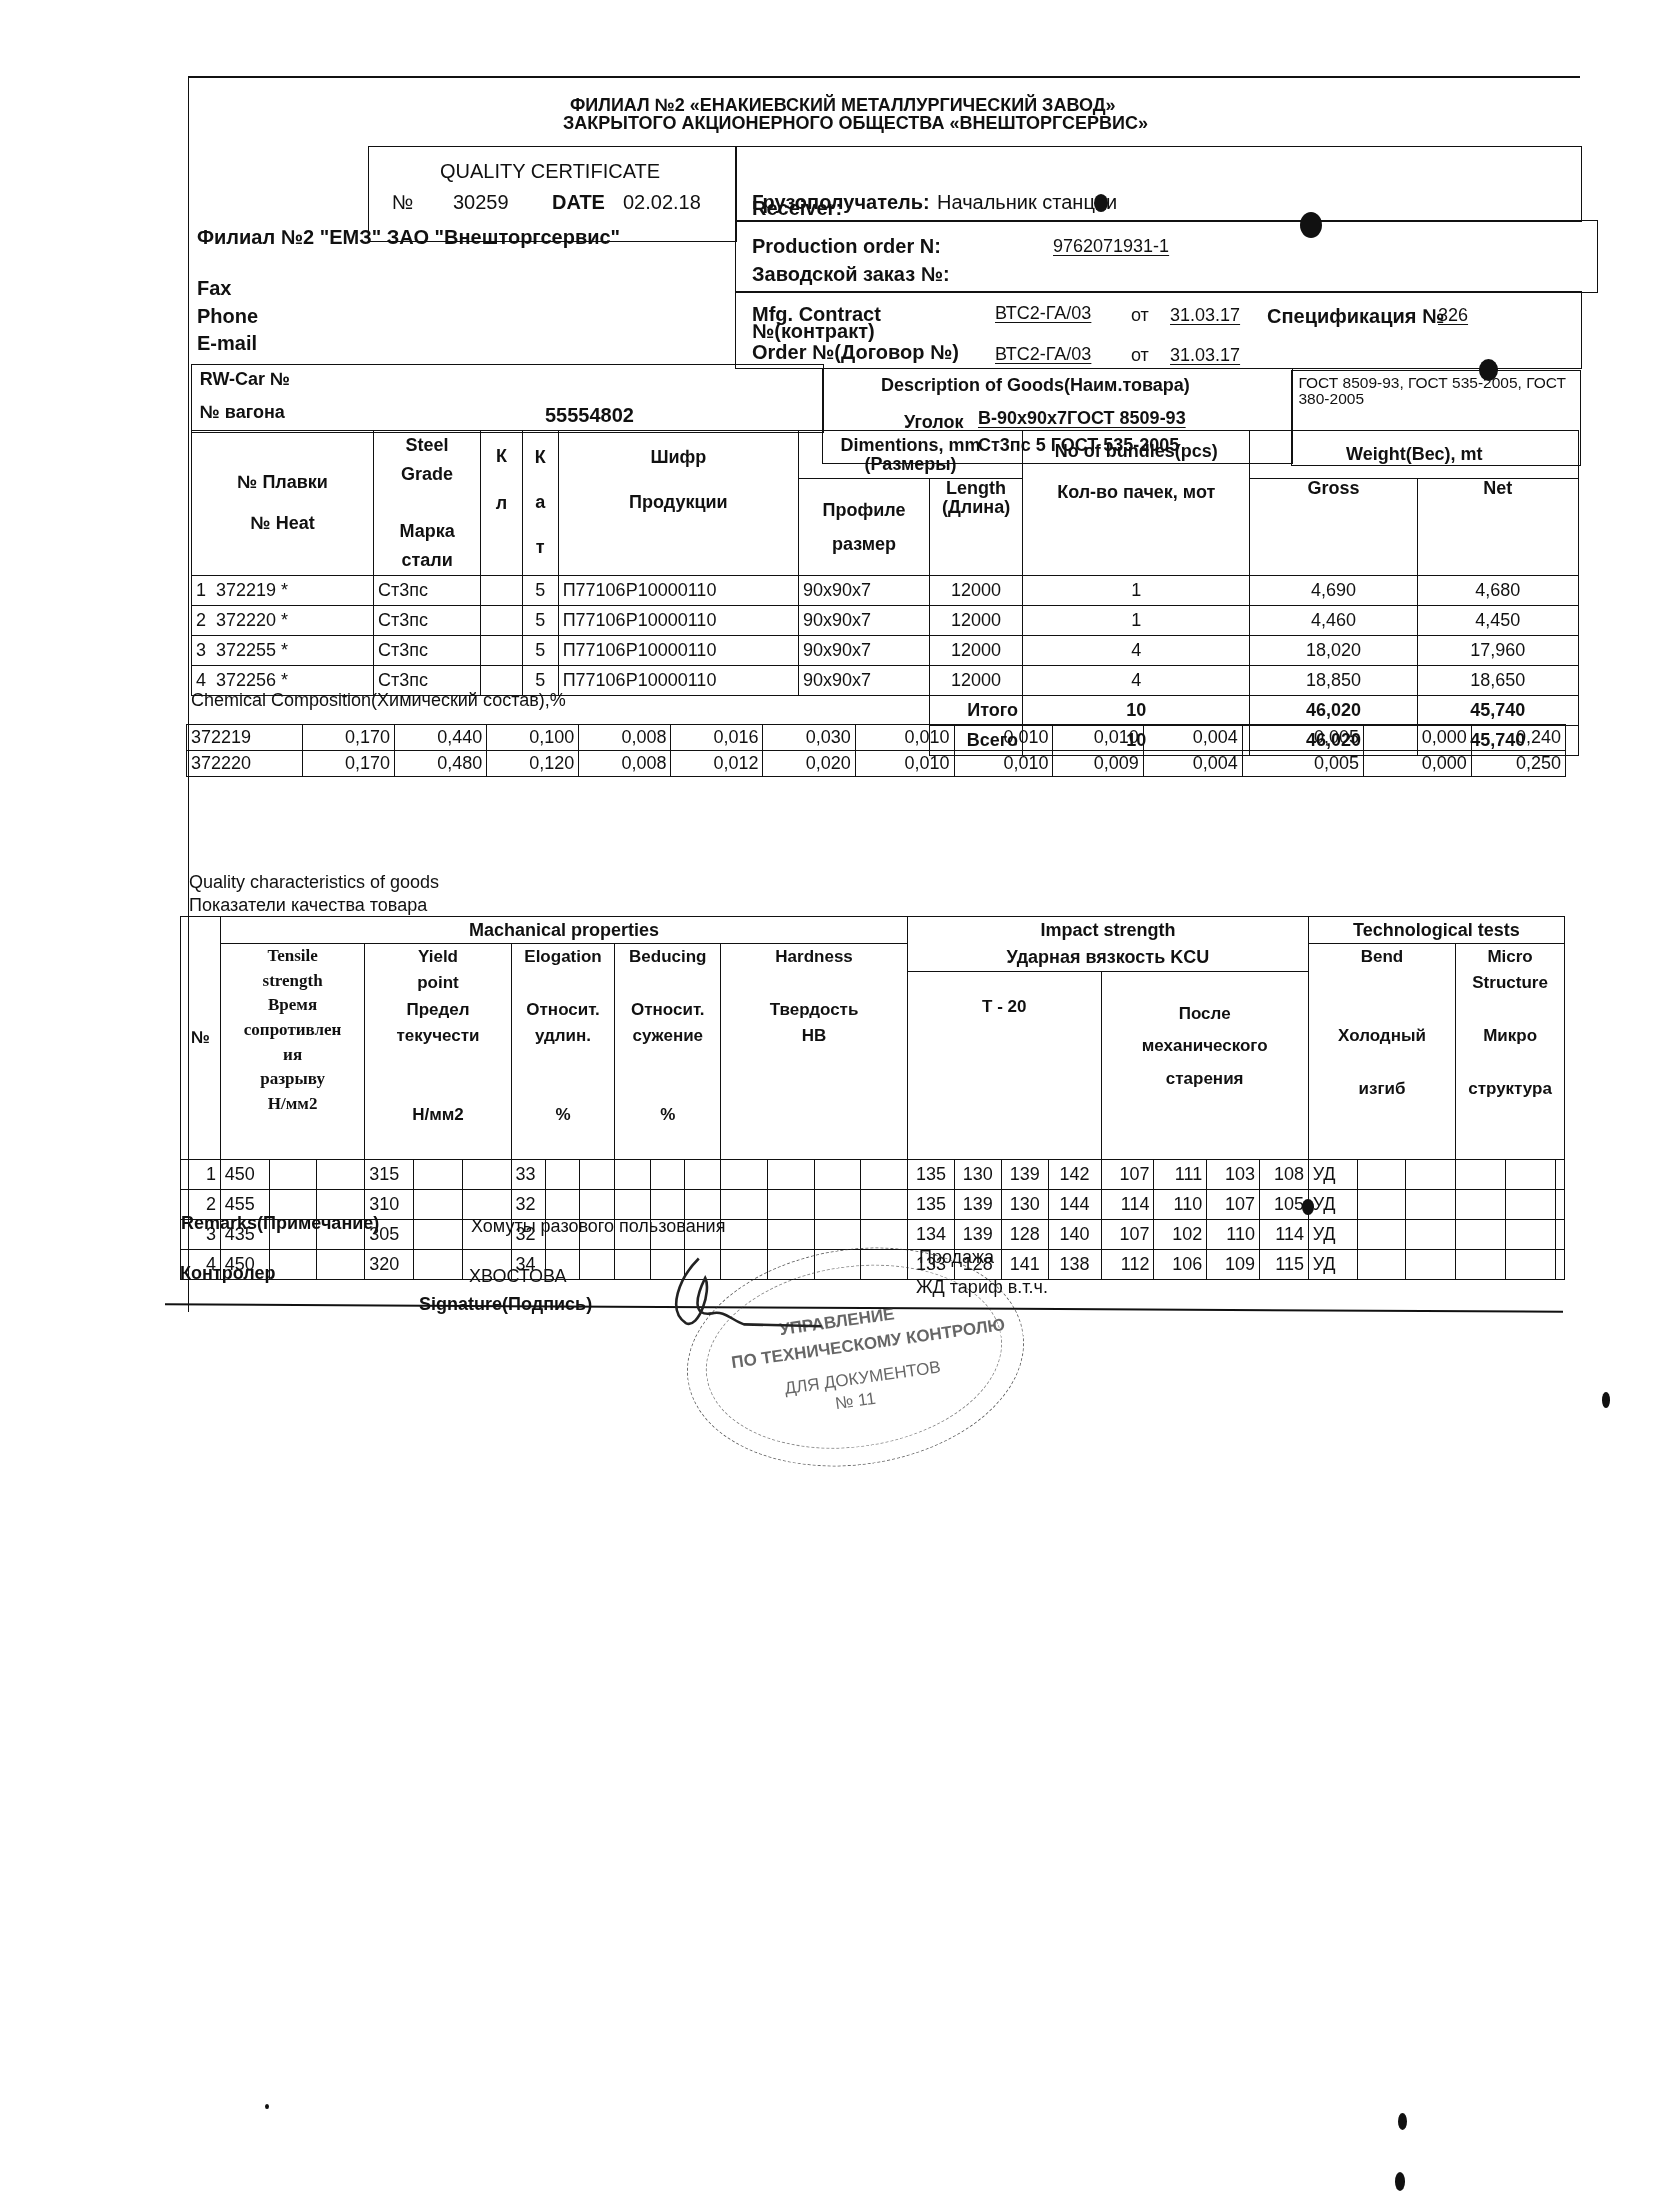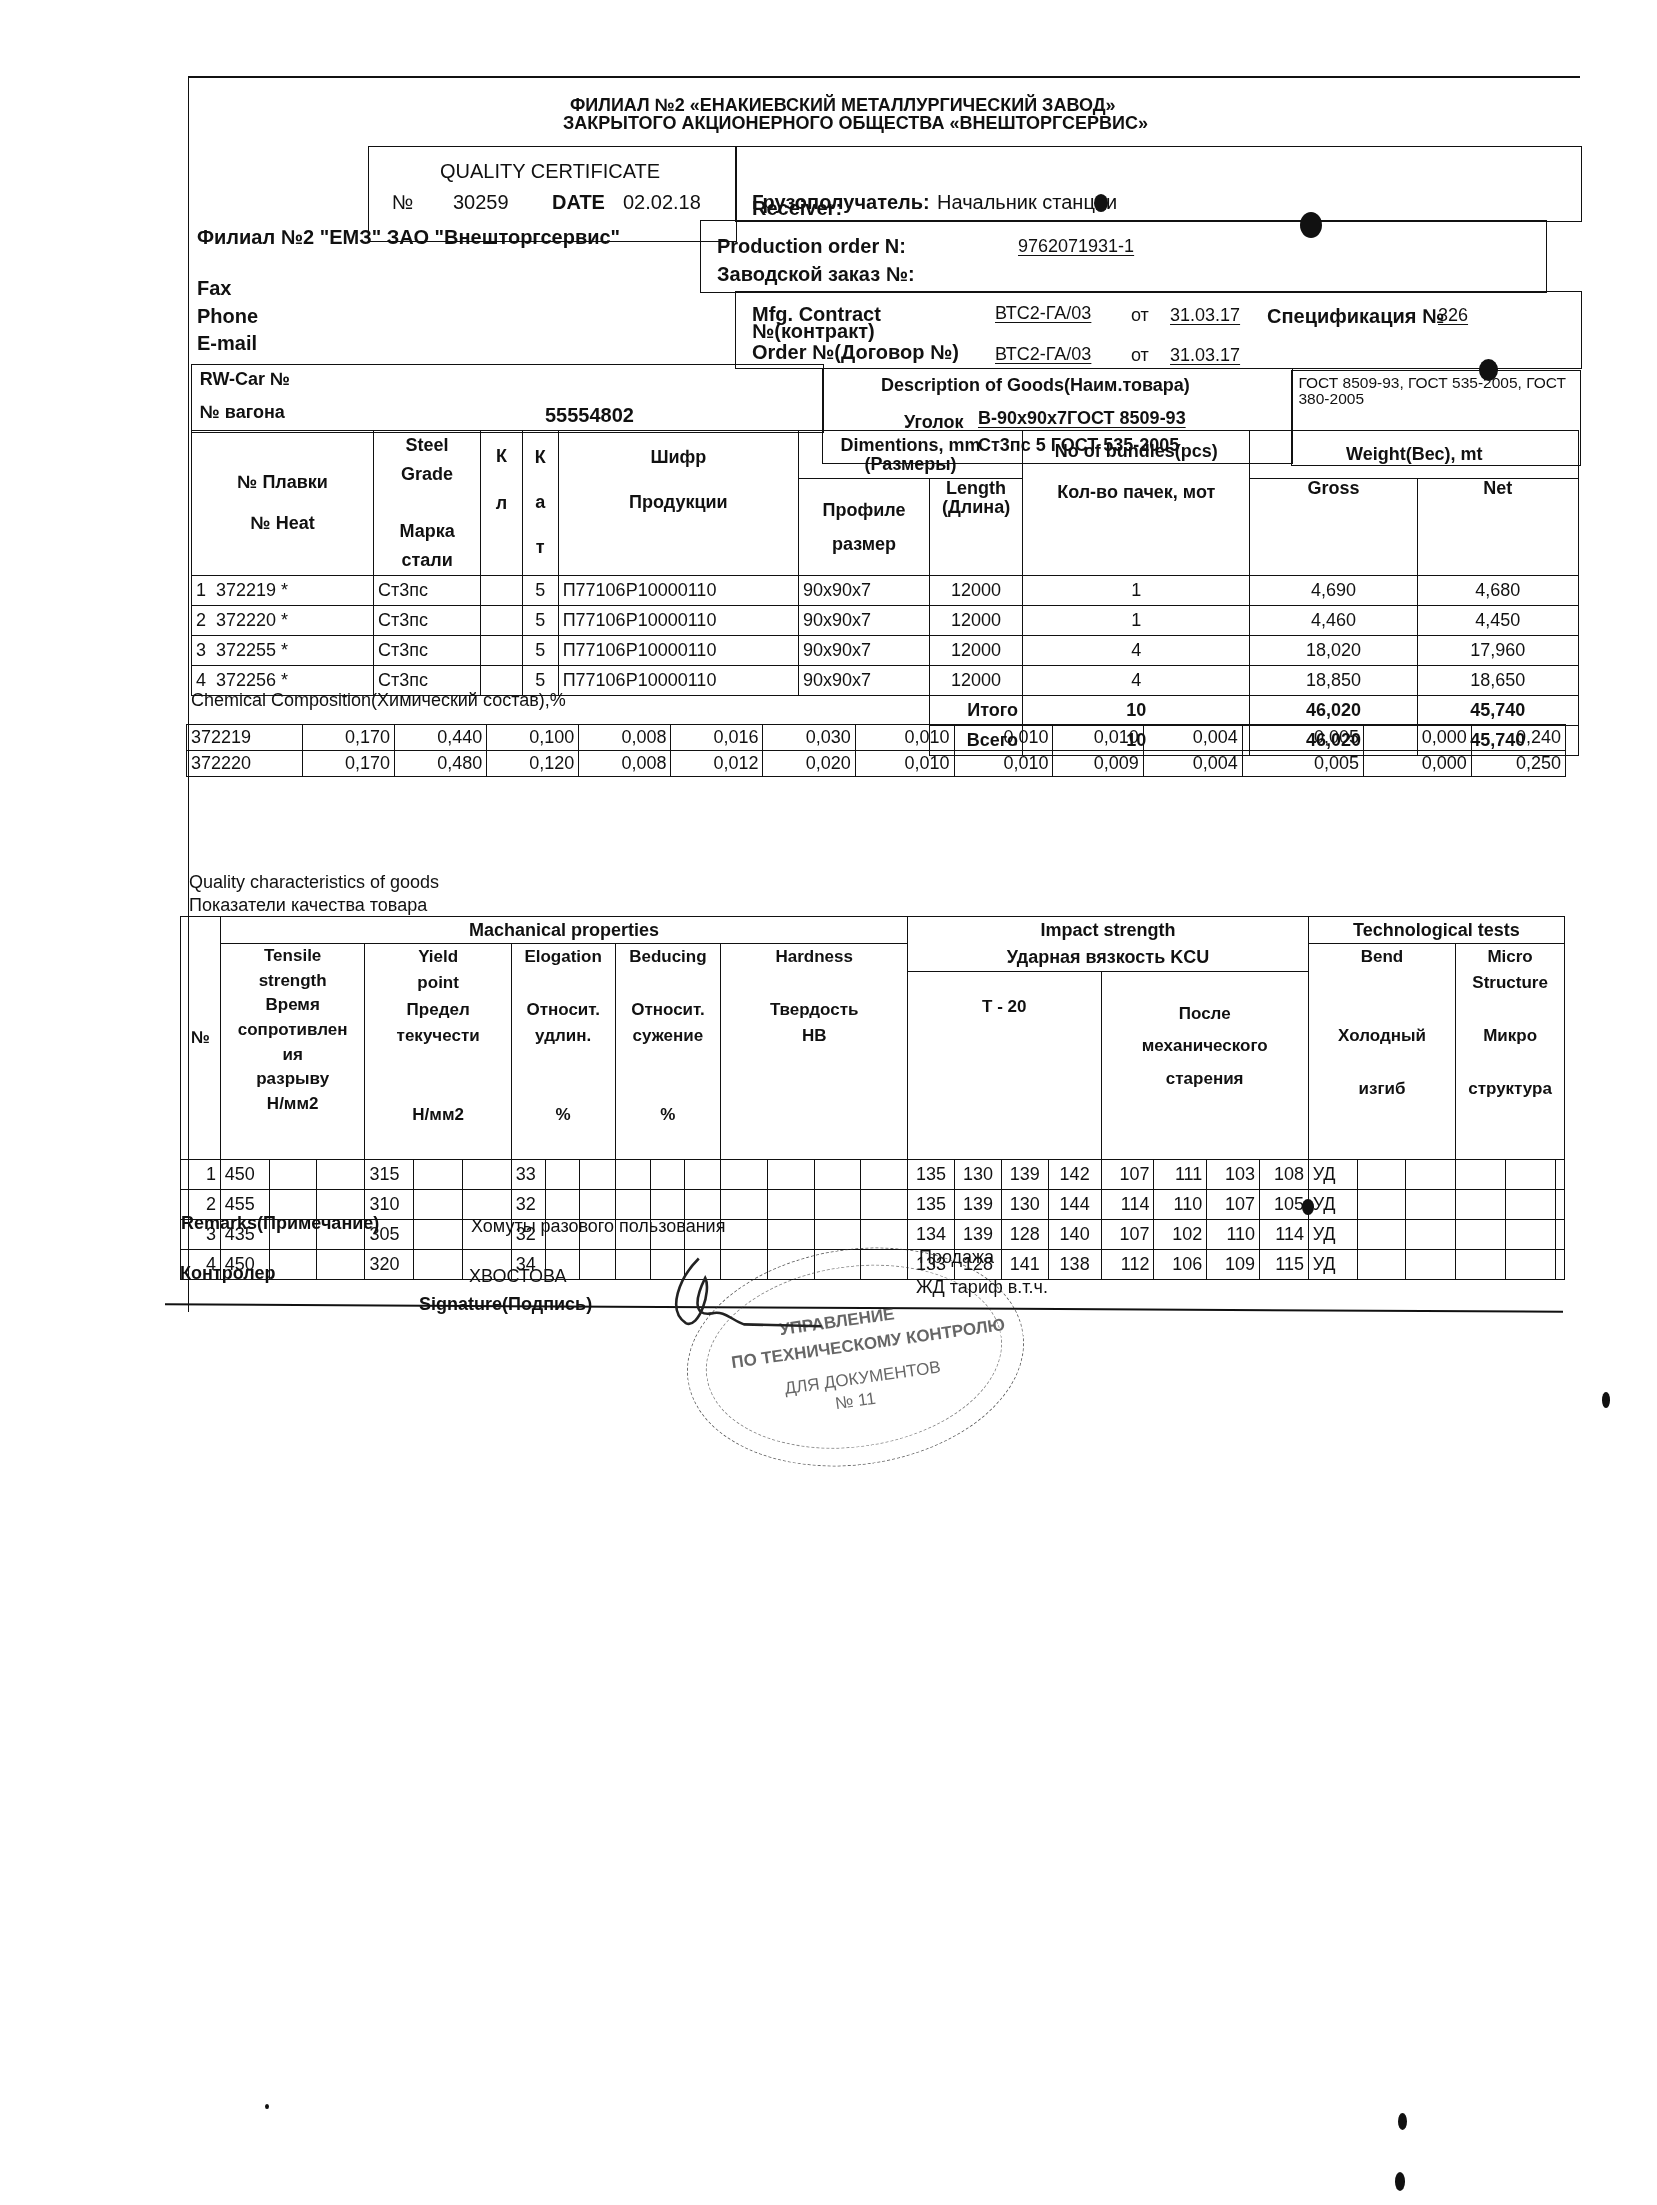--- a/index.html
+++ b/index.html
@@ -35,21 +35,21 @@
   <div class="t f30" style="left:84px;top:45px;">30259</div>
   <div class="t f30 b" style="left:183px;top:45px;">DATE</div>
   <div class="t f30" style="left:254px;top:45px;">02.02.18</div>
 </div>
 
 <div class="box" style="left:735px;top:146px;width:845px;height:74px;">
   <div class="t f30 b" style="left:16px;top:16px;margin-top:35px;">Receiver:</div>
   <div class="t f30 b" style="left:16px;top:45px;">Грузополучатель:</div>
   <div class="t f30" style="left:201px;top:45px;">Начальник станции</div>
 </div>
-<div class="box" style="left:700px;top:220px;width:845px;height:71px;">
+<div class="box" style="left:735px;top:220px;width:845px;height:71px;padding-left:16px;">
   <div class="t f30 b" style="left:16px;top:15px;">Production order N:</div>
   <div class="t f28 u" style="left:317px;top:16px;">9762071931-1</div>
   <div class="t f30 b" style="left:16px;top:43px;">Заводской заказ №:</div>
 </div>
 <div class="box" style="left:735px;top:291px;width:845px;height:76px;">
   <div class="t f30 b" style="left:16px;top:11.7px;">Mfg. Contract</div>
   <div class="t f30 b" style="left:16px;top:29px;">№(контракт)</div>
   <div class="t f28 u" style="left:259px;top:11.7px;">ВТС2-ГА/03</div>
   <div class="t f28" style="left:395px;top:14.2px;">от</div>
   <div class="t f28 u" style="left:434px;top:14.2px;">31.03.17</div>
@@ -267,21 +267,21 @@
       <col style="width:50px">
   </colgroup>
   <tbody>
       <tr style="height:27px;">
     <td rowspan="3" class="c f26 b">№</td>
     <td colspan="16" class="c f28 b">Machanical properties</td>
     <td colspan="8" rowspan="2" class="c f28 b" style="vertical-align:top;line-height:1.5;"><span>Impact strength</span><br><span>Ударная вязкость KCU</span></td>
     <td colspan="6" class="c f28 b">Technological tests</td>
   </tr>
   <tr style="height:26px;">
-    <td colspan="3" rowspan="2" class="c f26 b" style="vertical-align:top;line-height:1.45;">
+    <td colspan="3" rowspan="2" class="c f26 b" style="vertical-align:top;line-height:1.45;font-family:Liberation Serif, serif;">
       <span>Tensile</span><br><span>strength</span><br><span>Время</span><br><span>сопротивлен</span><br><span>ия</span><br><span>разрыву</span><br><span>Н/мм2</span>
     </td>
     <td colspan="3" rowspan="2" class="c f26 b" style="vertical-align:top;line-height:1.55;">
       <span>Yield</span><br><span>point</span><br><span>Предел</span><br><span>текучести</span><br><br><br><span>Н/мм2</span>
     </td>
     <td colspan="3" rowspan="2" class="c f26 b" style="vertical-align:top;line-height:1.55;">
       <span>Elogation</span><br><br><span>Относит.</span><br><span>удлин.</span><br><br><br><span>%</span>
     </td>
     <td colspan="3" rowspan="2" class="c f26 b" style="vertical-align:top;line-height:1.55;">
       <span>Beducing</span><br><br><span>Относит.</span><br><span>сужение</span><br><br><br><span>%</span>

